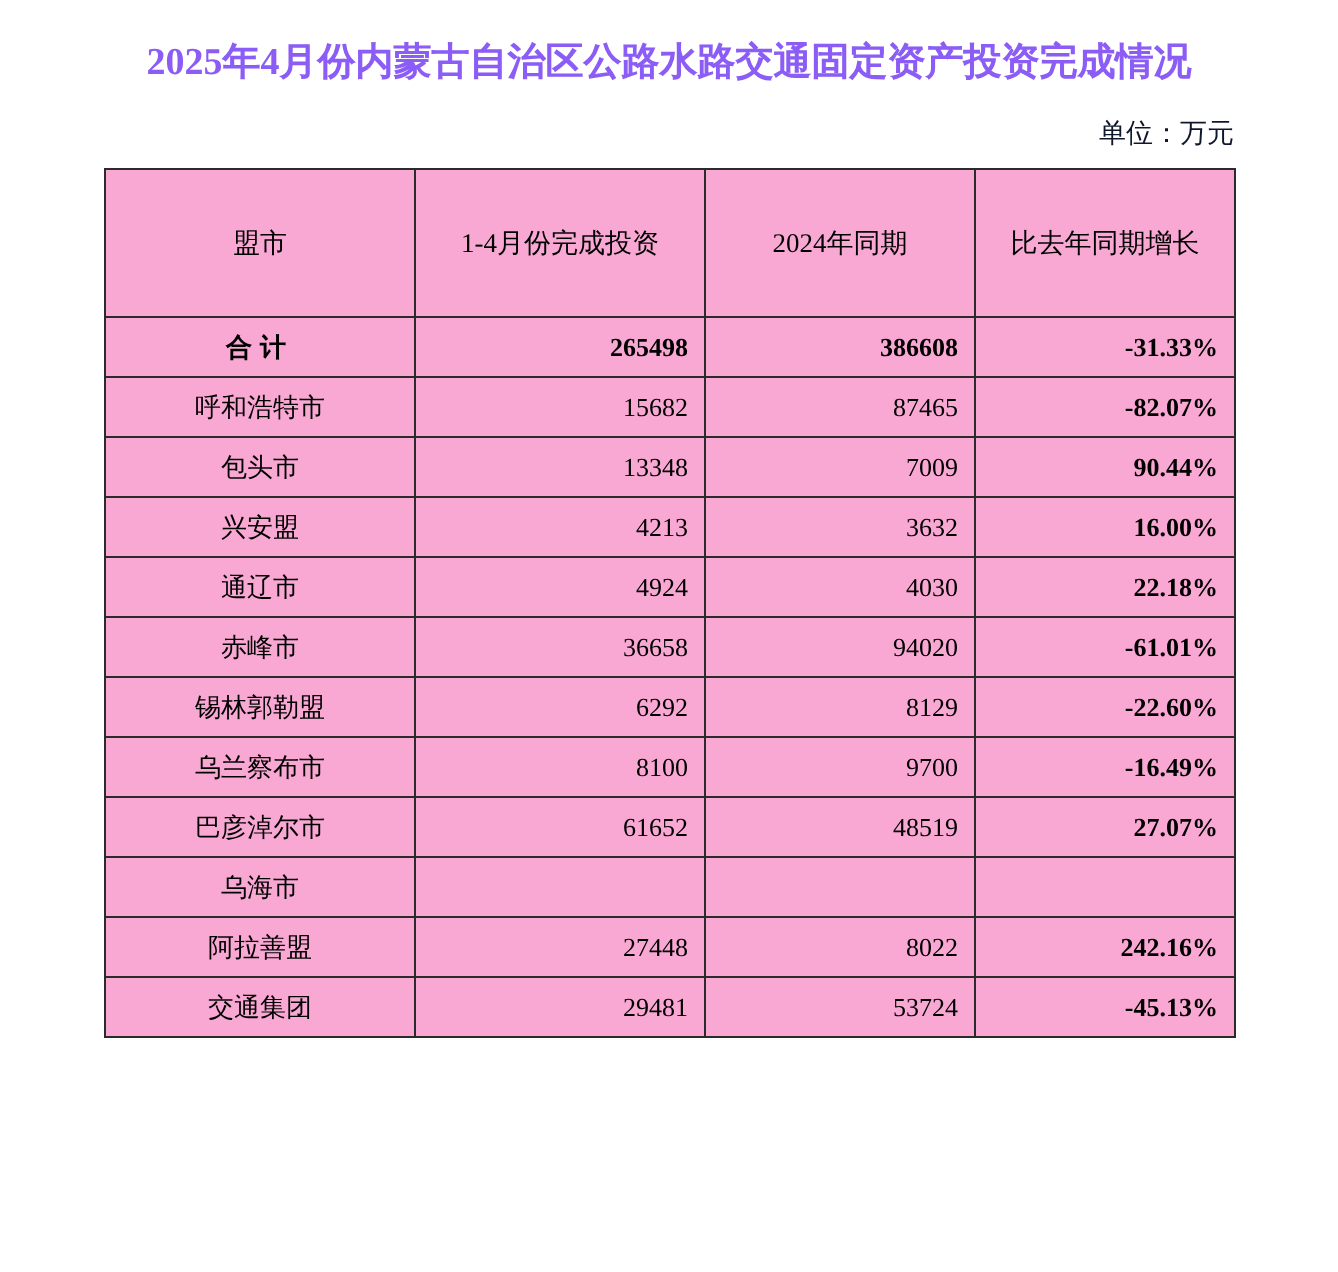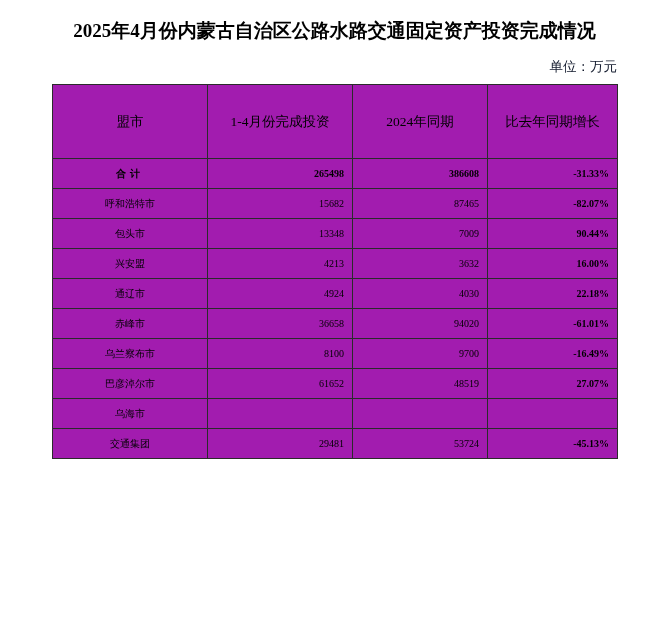--- a/index.html
+++ b/index.html
@@ -21,45 +21,45 @@
     box-sizing: border-box;
     padding: 0;
   }
   .doc-title {
     text-align: center;
     font-size: 19px;
     font-weight: bold;
     letter-spacing: 0px;
     padding-top: 18px;
     padding-bottom: 6px;
-    color: #000000;
+    color: #8b5cf6;
     white-space: nowrap;
   }
   .unit-line {
     text-align: right;
     font-size: 13.5px;
     padding-right: 52px;
     padding-top: 8px;
     padding-bottom: 8px;
     color: #0f172a;
   }
   .table-wrap {
     padding: 0 52px 0 52px;
     box-sizing: border-box;
   }
   table.data {
     border-collapse: collapse;
     width: 565px;
     table-layout: fixed;
-    background: #a21caf;
+    background: #f9a8d4;
   }
   table.data th, table.data td {
     border: 1px solid #2b2b2b;
     height: 30px;
-    font-size: 10px;
+    font-size: 13px;
     padding: 0 8px;
     box-sizing: border-box;
     vertical-align: middle;
   }
   table.data thead th {
     height: 74px;
     text-align: center;
     font-weight: normal;
     font-size: 13.5px;
   }
@@ -144,38 +144,50 @@
             <td class="num">4030</td>
             <td class="growth">22.18%</td>
           </tr>
           <tr>
             <td class="region">赤峰市</td>
             <td class="num">36658</td>
             <td class="num">94020</td>
             <td class="growth">-61.01%</td>
           </tr>
           <tr>
+            <td class="region">锡林郭勒盟</td>
+            <td class="num">6292</td>
+            <td class="num">8129</td>
+            <td class="growth">-22.60%</td>
+          </tr>
+          <tr>
             <td class="region">乌兰察布市</td>
             <td class="num">8100</td>
             <td class="num">9700</td>
             <td class="growth">-16.49%</td>
           </tr>
           <tr>
             <td class="region">巴彦淖尔市</td>
             <td class="num">61652</td>
             <td class="num">48519</td>
             <td class="growth">27.07%</td>
           </tr>
           <tr>
             <td class="region">乌海市</td>
             <td class="num"></td>
             <td class="num"></td>
             <td class="growth"></td>
           </tr>
           <tr>
+            <td class="region">阿拉善盟</td>
+            <td class="num">27448</td>
+            <td class="num">8022</td>
+            <td class="growth">242.16%</td>
+          </tr>
+          <tr>
             <td class="region">交通集团</td>
             <td class="num">29481</td>
             <td class="num">53724</td>
             <td class="growth">-45.13%</td>
           </tr>
         </tbody>
     </table>
   </div>
 
 </div>

